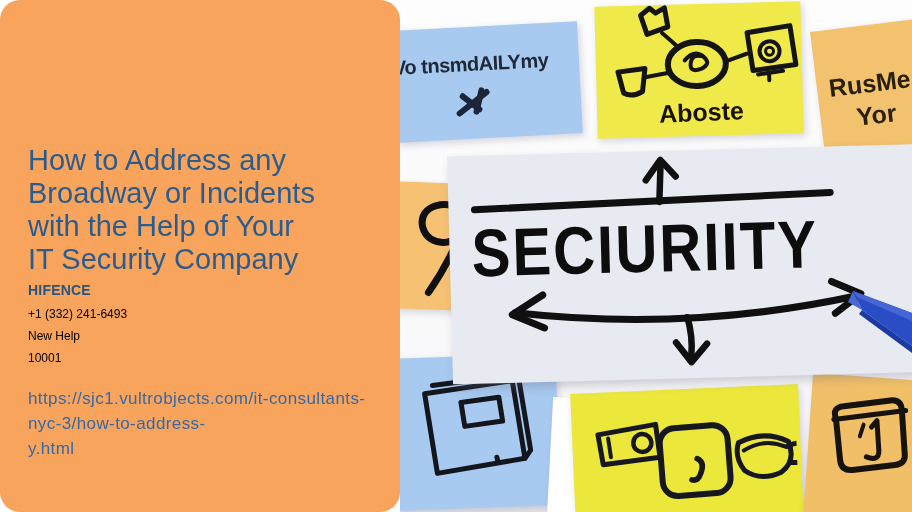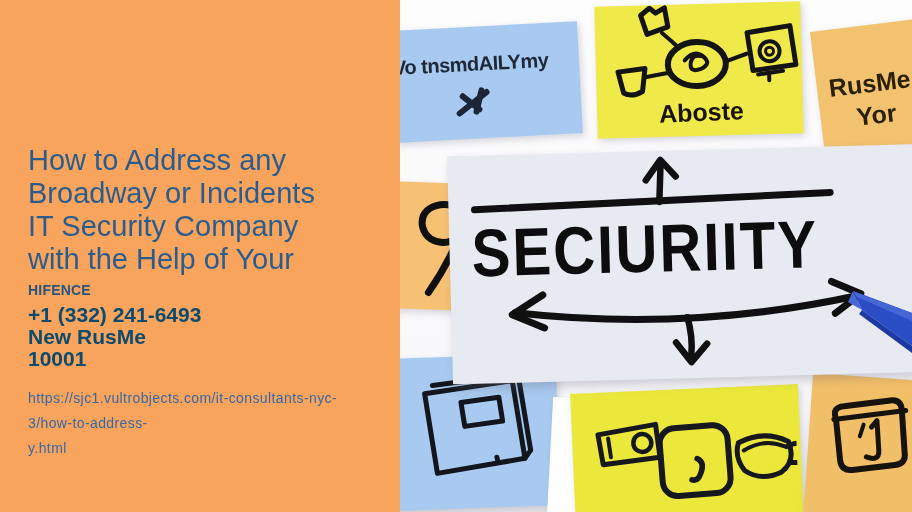--- a/index.html
+++ b/index.html
@@ -5,37 +5,38 @@
   * { margin:0; padding:0; box-sizing:border-box; }
   body { font-family:"Liberation Sans", sans-serif; background:#888; }
   .stage {
     position:relative; width:912px; height:512px; overflow:hidden;
     background:#fff;
   }
   
   .left-panel {
     position:absolute; left:0; top:0; width:400px; height:512px;
     background:#F8A45C;
+    border-radius:20px;
   }
   .title {
     position:absolute; left:28px; top:144px; width:350px;
     font-size:29px; line-height:33px; font-weight:400; color:#2B5C8E;
     letter-spacing:0;
   }
   .company {
     position:absolute; left:28px; top:282px;
     font-size:14px; font-weight:700; color:#27557F; letter-spacing:.2px;
   }
   .contact {
     position:absolute; left:28px; top:304px;
-    font-size:21px; line-height:21.8px; color:#0c4a6e;font-weight:bold;
+    font-size:12px; line-height:21.8px; color:#000000;
   }
   .url-block {
     position:absolute; left:28px; top:386px; width:350px;
-    font-size:14px; line-height:25px; color:#3768A3; letter-spacing:.4px;
+    font-size:17px; line-height:25px; color:#3768A3; letter-spacing:.4px;
   }
   
   .photo {
     position:absolute; left:400px; top:0; width:512px; height:512px;
     background:linear-gradient(180deg,#FDFDFE 0%,#F8F8FA 80%,#ECECEF 97%,#E6E6EA 100%);
     overflow:hidden;
   }
   .note {
     position:absolute;
     box-shadow:2px 3px 7px rgba(110,110,135,.28);
@@ -73,27 +74,27 @@
 </style>
 </head>
 <body>
 
 <div class="stage">
 
   <aside class="left-panel">
     <h1 class="title">
       <div>How to Address any</div>
       <div>Broadway or Incidents</div>
+      <div>with the Help of Your</div>
       <div>IT Security Company</div>
-      <div>with the Help of Your</div>
     </h1>
     <div class="company">HIFENCE</div>
     <div class="contact">
       <div>+1 (332) 241-6493</div>
-      <div>New RusMe</div>
+      <div>New Help</div>
       <div>10001</div>
     </div>
     <div class="url-block">
       <div>https://sjc1.vultrobjects.com/it-consultants-nyc-3/how-to-address-</div>
       <div>y.html</div>
     </div>
   </aside>
 
   <section class="photo">
 

